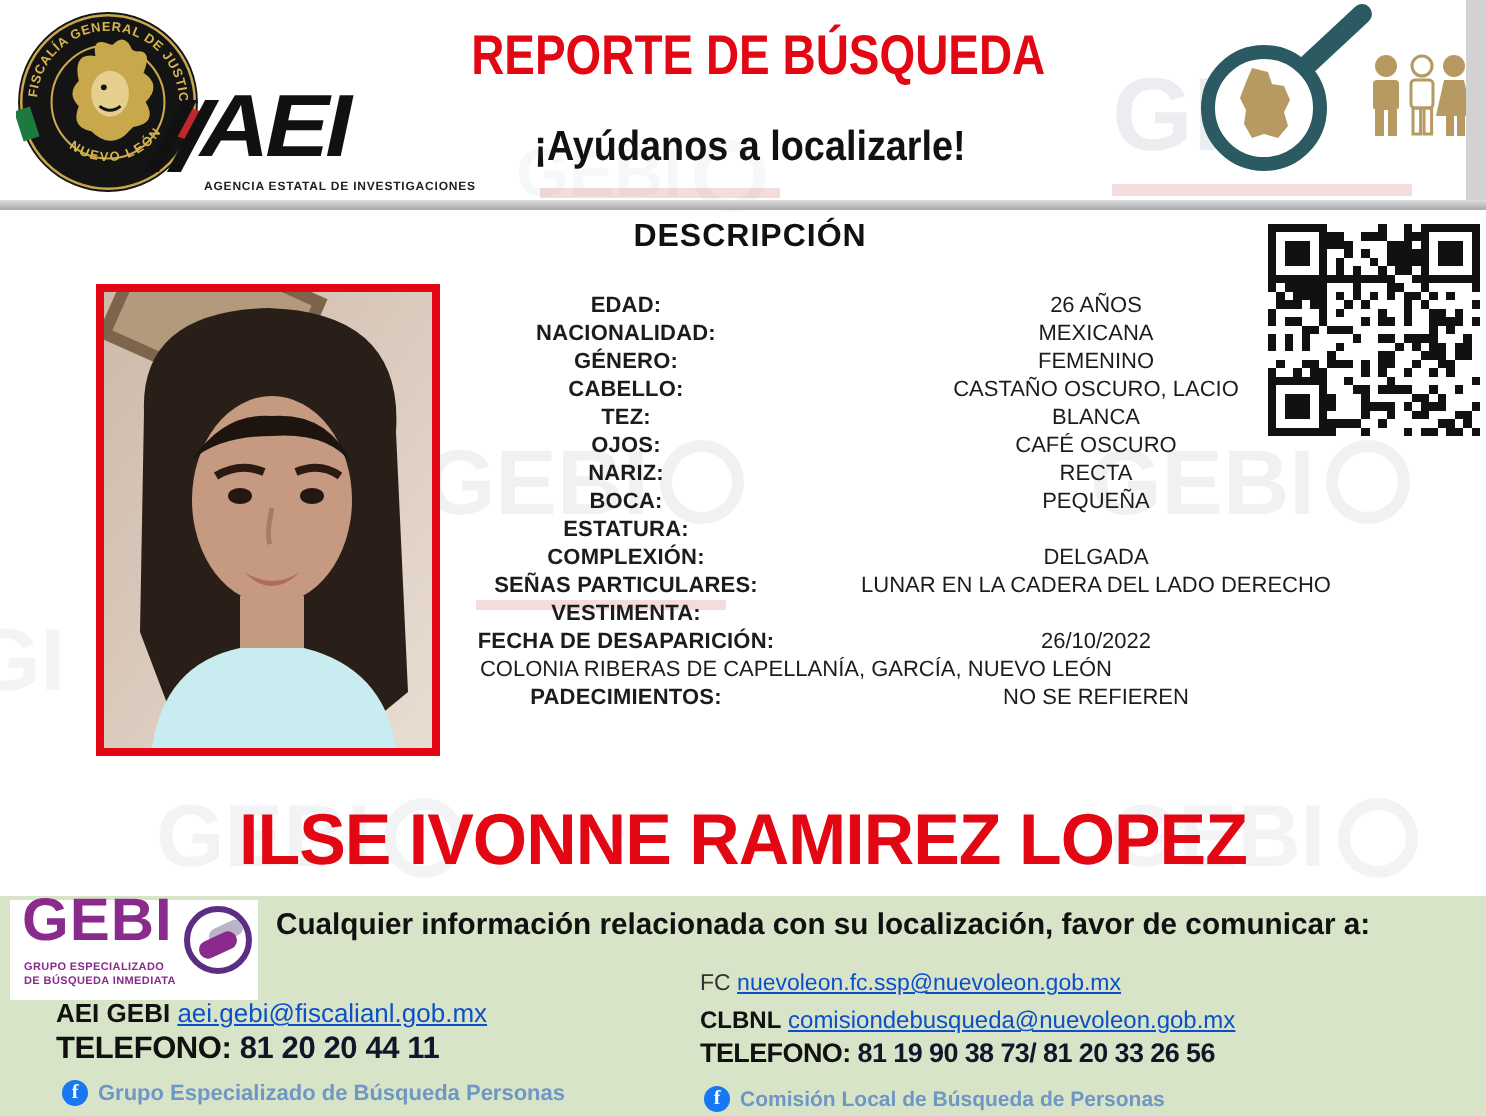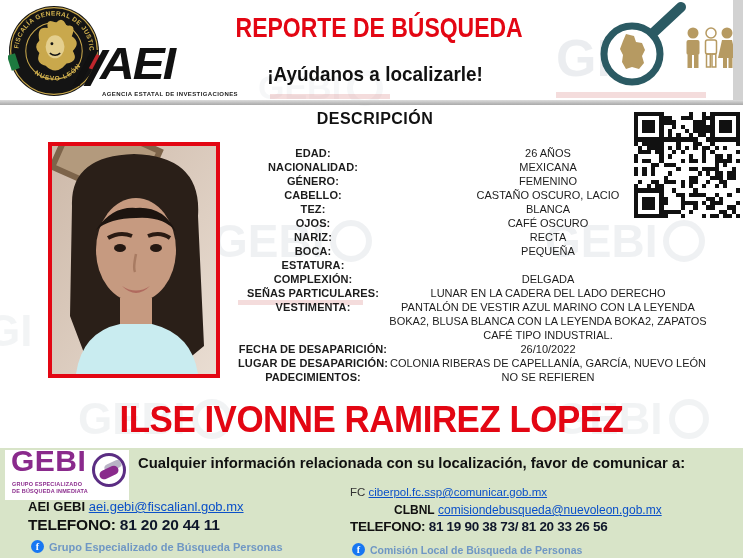--- a/index.html
+++ b/index.html
@@ -65,21 +65,21 @@
   .fb-row{position:absolute;display:flex;align-items:center;gap:5px;}
   .fb-icon{width:13px;height:13px;border-radius:50%;background:#1877f2;color:#fff;font-size:10px;
            font-weight:bold;display:flex;align-items:center;justify-content:center;flex:none;
            font-family:"Liberation Serif",serif;}
   .fb-text{font-weight:bold;color:#6f97c4;}
 
   .l-email{left:28px;top:51px;font-size:13px;}
   .l-phone{left:28px;top:68px;font-size:15.5px;letter-spacing:-.2px;}
   .l-fb{left:31px;top:92px;}  .l-fb .fb-text{font-size:11px;}
   .r-fc{left:350px;top:38px;font-size:11.5px;}
-  .r-clbnl{left:350px;top:55px;font-size:12px;margin-left:44px;}
+  .r-clbnl{left:350px;top:55px;font-size:12px;}
   .r-phone{left:350px;top:71px;font-size:13.5px;letter-spacing:-.3px;}
   .r-fb{left:352px;top:95px;}  .r-fb .fb-text{font-size:10.5px;}
 
   
   .wm{position:absolute;color:#8a97a5;font-weight:bold;opacity:.13;display:flex;align-items:center;gap:6px;pointer-events:none;}
   .wm .ring{display:inline-block;border:6px solid #8a97a5;border-radius:50%;}
   .wm-bar{position:absolute;background:#d98b8b;opacity:.3;pointer-events:none;}
 </style>
 </head>
 <body>
@@ -245,28 +245,26 @@
     <div class="frow">
         <span class="flabel">COMPLEXIÓN:</span>
         <span class="fvalue">DELGADA</span>
       </div>
     <div class="frow">
         <span class="flabel">SEÑAS PARTICULARES:</span>
         <span class="fvalue">LUNAR EN LA CADERA  DEL LADO DERECHO</span>
       </div>
     <div class="frow">
         <span class="flabel">VESTIMENTA:</span>
-        <span class="fvalue">PANTALÓN DE VESTIR AZUL MARINO CON LA LEYENDA BOKA2, BLUSA BLANCA CON LA LEYENDA BOKA2, ZAPATOS CAFÉ TIPO INDUSTRIAL.</span>
       </div>
     <div class="frow">
         <span class="flabel">FECHA DE DESAPARICIÓN:</span>
         <span class="fvalue">26/10/2022</span>
       </div>
     <div class="frow">
-        <span class="flabel">LUGAR DE DESAPARICIÓN:</span>
         <span class="fvalue">COLONIA RIBERAS DE CAPELLANÍA,  GARCÍA,  NUEVO LEÓN</span>
       </div>
     <div class="frow">
         <span class="flabel">PADECIMIENTOS:</span>
         <span class="fvalue">NO SE REFIEREN</span>
       </div>
   </div>
 
   <div class="qr-top" id="qr1">
       <svg viewBox="0 0 25 25" shape-rendering="crispEdges" fill="#111" width="100%" height="100%">
@@ -599,21 +597,21 @@
       <span class="phone-label">TELEFONO:</span>
       <span class="phone-number">81 20 20 44 11</span>
     </div>
     <div class="fb-row l-fb">
       <span class="fb-icon">f</span>
       <span class="fb-text">Grupo Especializado de Búsqueda Personas</span>
     </div>
 
     <div class="contact-line r-fc">
       <span style="color:#333;">FC</span>
-      <a class="email-link" href="#">ciberpol.fc.ssp@comunicar.gob.mx</a>
+      <a class="email-link" href="#">nuevoleon.fc.ssp@nuevoleon.gob.mx</a>
     </div>
     <div class="contact-line r-clbnl">
       <span class="org-label">CLBNL</span>
       <a class="email-link" href="#">comisiondebusqueda@nuevoleon.gob.mx</a>
     </div>
     <div class="contact-line r-phone">
       <span class="phone-label">TELEFONO:</span>
       <span class="phone-number">81 19 90 38 73/ 81 20 33 26 56</span>
     </div>
     <div class="fb-row r-fb">

